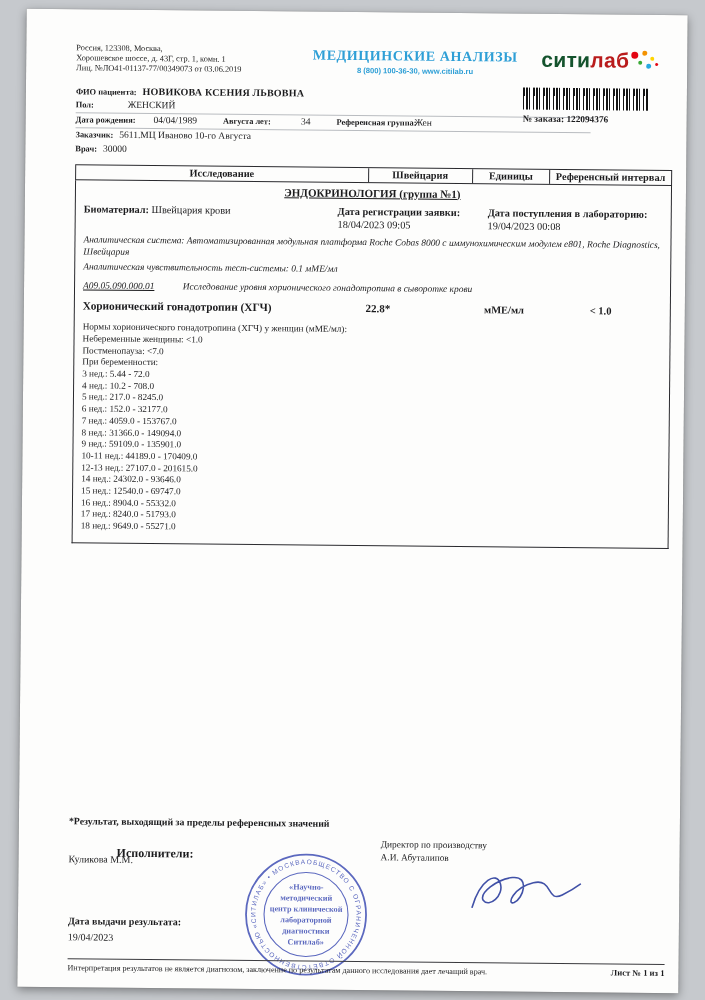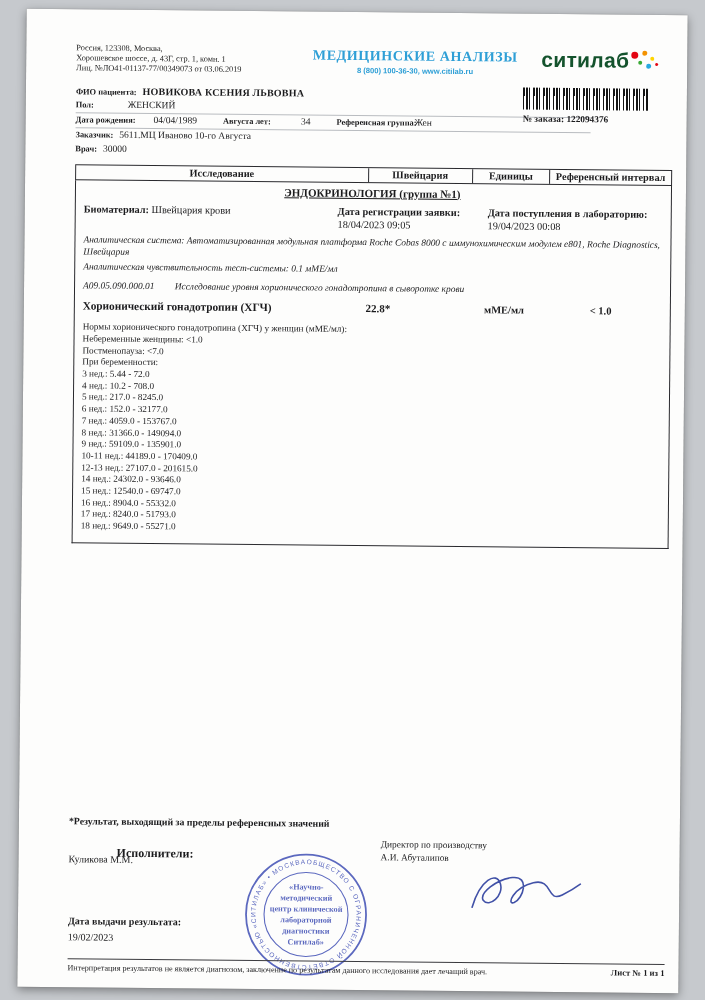--- a/index.html
+++ b/index.html
@@ -22,21 +22,21 @@
   }
 
   
   .doc-header { display:flex; align-items:flex-start; margin-bottom:10px; }
   .addr { width:215px; font-size:8.3px; line-height:1.22; color:#222; }
   .head-center { width:255px; text-align:center; padding-top:2px; }
   .head-title { font-size:14px; font-weight:bold; letter-spacing:.6px; color:#2e9fd6; }
   .head-contact { font-family:"Liberation Sans",sans-serif; font-size:7.6px; font-weight:bold; color:#2e9fd6; margin-top:2px; }
   .logo { flex:1; text-align:right; padding-right:14px; font-family:"Liberation Sans",sans-serif; font-weight:bold; font-size:21px; letter-spacing:.3px; white-space:nowrap; }
   .lg1 { color:#14532d; }
-  .lg2 { color:#14532d; }
+  .lg2 { color:#b91c1c; }
   .dots { display:inline-block; position:relative; width:30px; height:22px; vertical-align:middle; }
   .dots i { position:absolute; border-radius:50%; display:block; }
   .d1 { width:7px; height:7px; background:#e30613; left:2px; top:1px; }
   .d2 { width:5px; height:5px; background:#f39200; left:13px; top:0; }
   .d3 { width:4px; height:4px; background:#ffd500; left:21px; top:6px; }
   .d4 { width:4px; height:4px; background:#3aaa35; left:9px; top:10px; }
   .d5 { width:5px; height:5px; background:#29a9e0; left:17px; top:13px; }
   .d6 { width:3px; height:3px; background:#e30613; left:26px; top:12px; }
 
   
@@ -69,21 +69,21 @@
   .section-box { border:1px solid #2a2a2e; border-top:none; padding:4px 10px 10px 8px; }
   .sec-title { text-align:center; font-weight:bold; font-size:11px; text-decoration:underline; margin-bottom:7px; }
   .bio-row { display:flex; font-size:10.3px; margin-bottom:6px; }
   .bio-left { width:44%; }
   .bio-mid { width:26%; }
   .bio-right { width:30%; }
   .b-label { font-weight:bold; }
   .b-val { margin-top:2px; }
   .italic-line { font-style:italic; font-size:9.4px; line-height:1.3; margin-top:3px; }
   .code-line { font-style:italic; font-size:9.4px; margin-top:8px; }
-  .code-line .code { margin-right:18px; }
+  .code-line .code { margin-right:26px;text-decoration:underline; }
   .result-row { display:flex; align-items:baseline; margin-top:9px; font-weight:bold; }
   .r-name { width:49%; font-size:11.3px; }
   .r-res { width:17.5%; text-align:left; font-size:11px; }
   .r-units { width:13%; text-align:center; font-size:10.5px; }
   .r-ref { width:20.5%; text-align:center; font-size:10.5px; }
   .norms { margin-top:10px; font-size:9.2px; line-height:1.27; }
   .norms div { white-space:nowrap; }
 
   
   .f-note { position:absolute; left:50px; top:806px; font-weight:bold; font-size:9.8px; }
@@ -249,20 +249,20 @@
       <text x="76" y="40">«Научно-</text>
       <text x="76" y="51">методический</text>
       <text x="76" y="62">центр клинической</text>
       <text x="76" y="73">лабораторной</text>
       <text x="76" y="84">диагностики</text>
       <text x="76" y="95">Ситилаб»</text>
     </g>
   </svg>
 
   <div class="f-issue-label">Дата выдачи результата:</div>
-  <div class="f-issue-value">19/02/2023</div>
+  <div class="f-issue-value">19/04/2023</div>
 
   <div class="bottom-bar">
     <span>Интерпретация результатов не является диагнозом, заключение по результатам данного исследования дает лечащий врач.</span>
     <span class="sheet-no">Лист № 1 из 1</span>
   </div>
 
 </div>
 
 </body></html>

